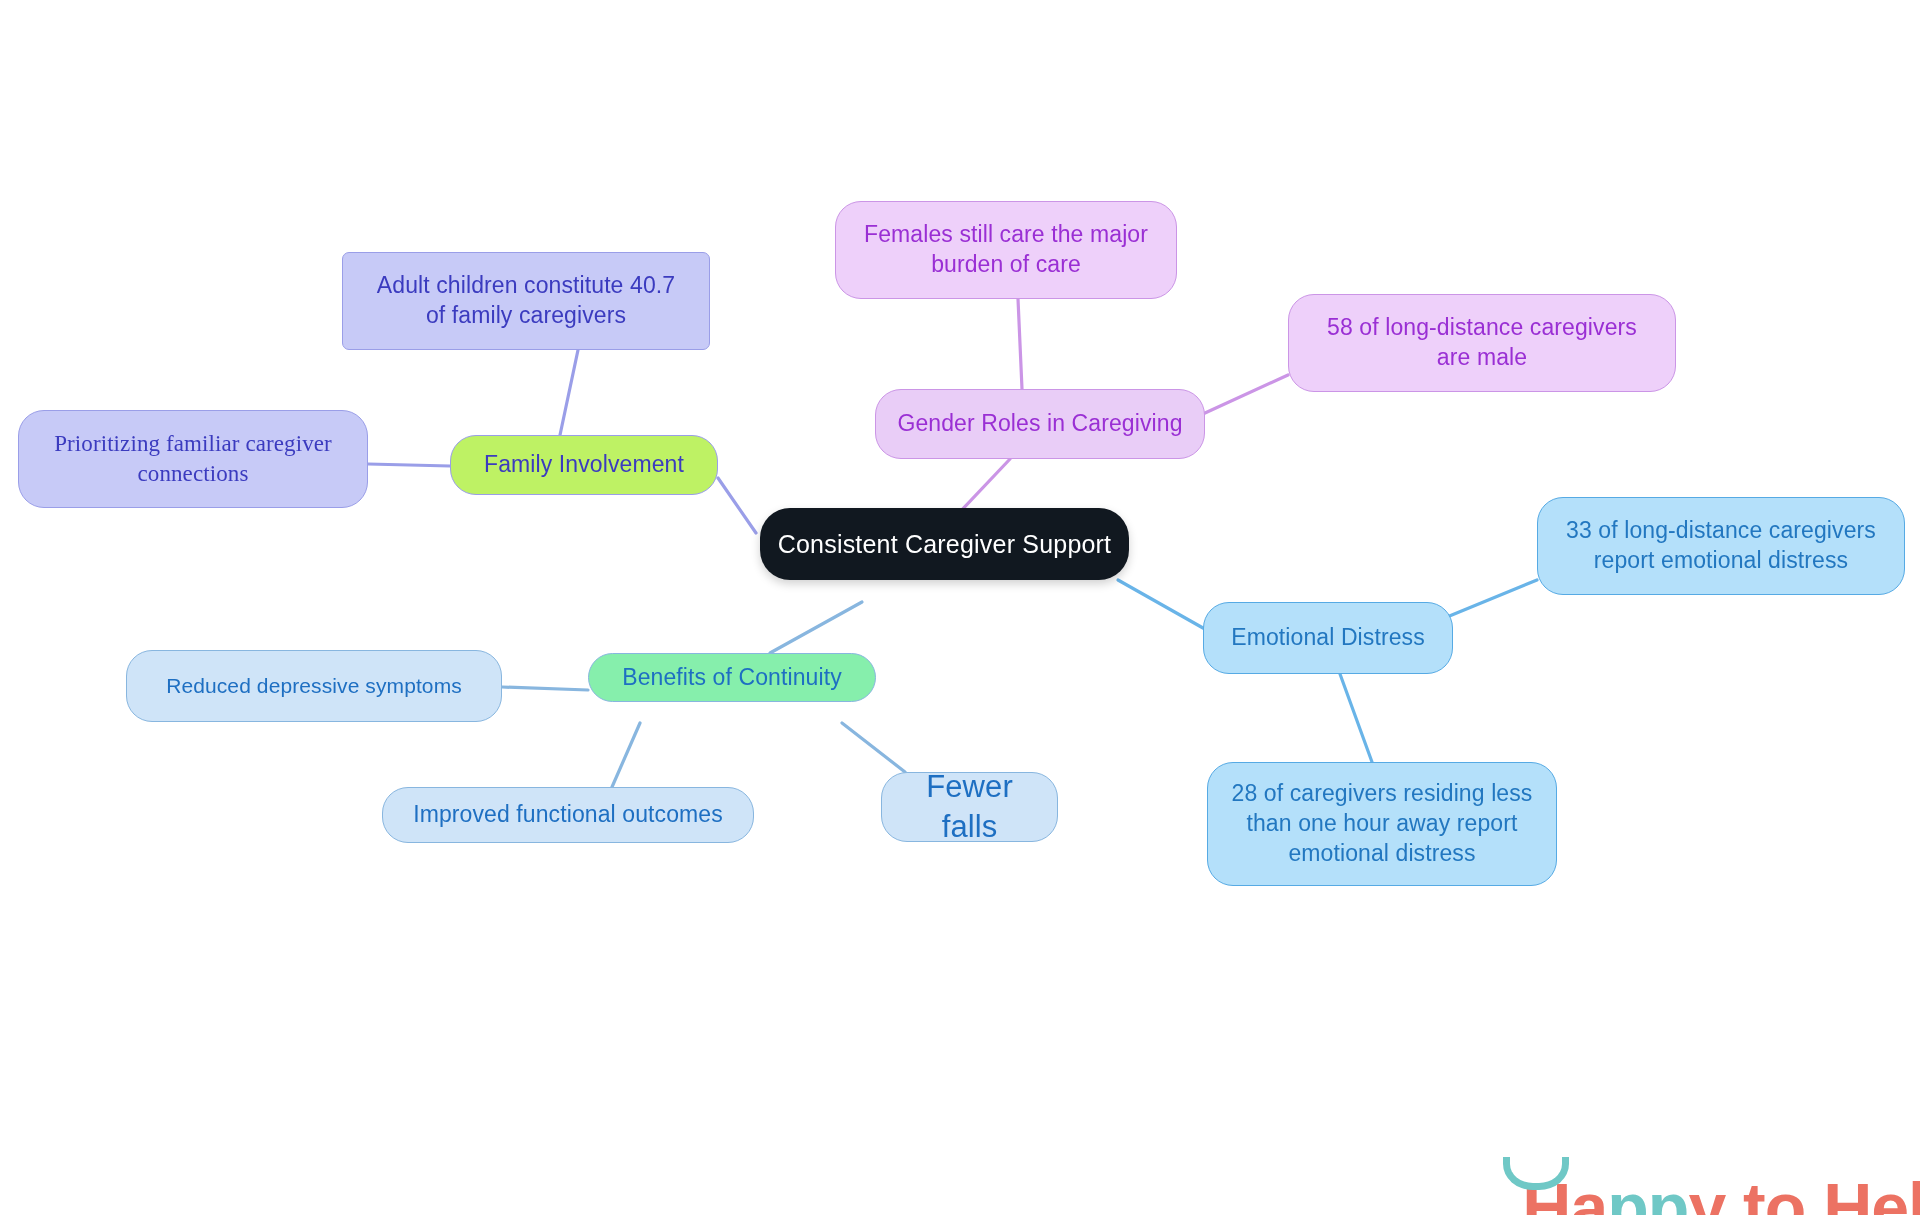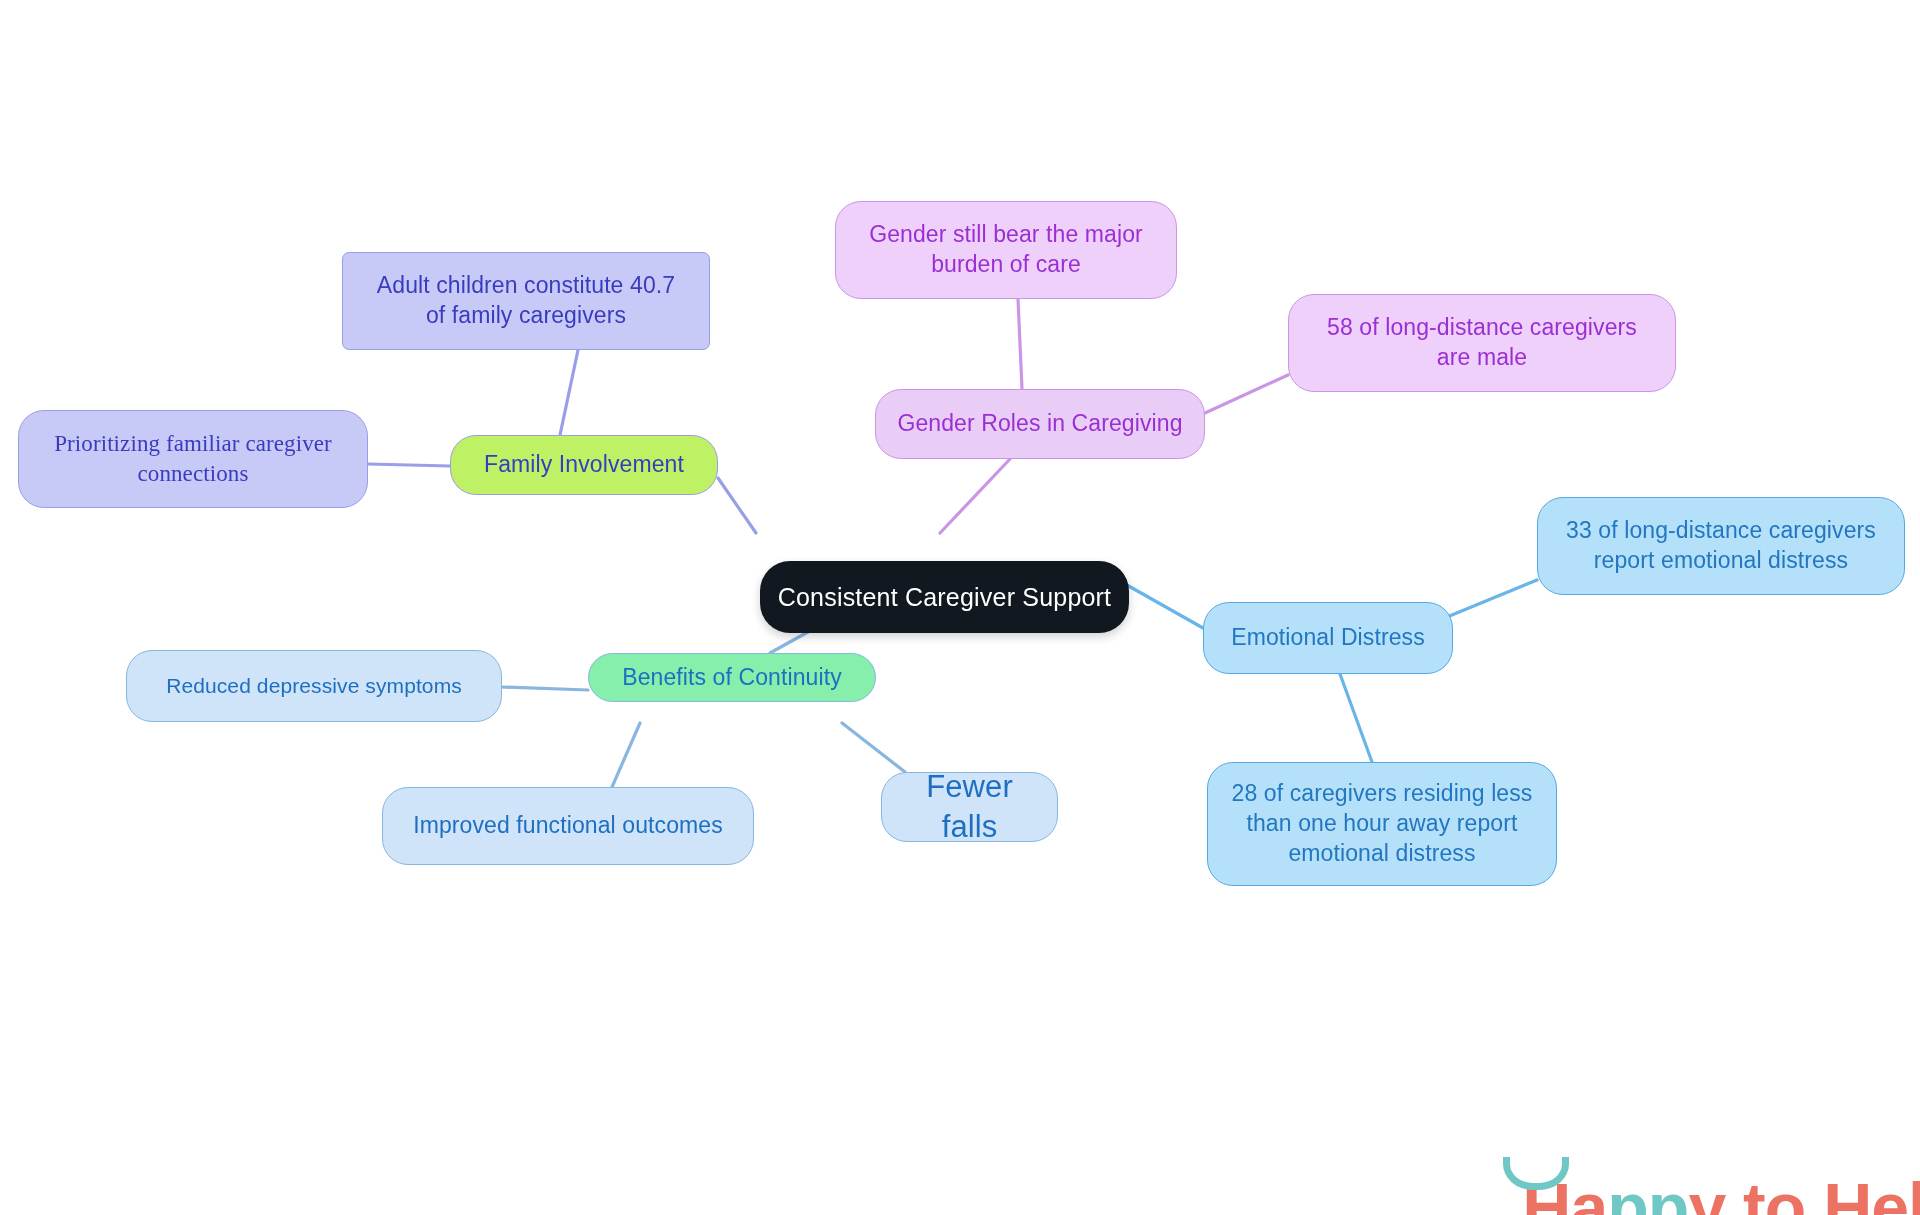--- a/index.html
+++ b/index.html
@@ -91,40 +91,40 @@
       <line x1="1118" y1="580" x2="1203" y2="628" stroke="#69b4e8" stroke-width="3.2" stroke-linecap="round"></line>
       <line x1="1447" y1="617" x2="1537" y2="580" stroke="#69b4e8" stroke-width="3.2" stroke-linecap="round"></line>
       <line x1="1340" y1="674" x2="1372" y2="762" stroke="#69b4e8" stroke-width="3.2" stroke-linecap="round"></line>
       <line x1="862" y1="602" x2="770" y2="653" stroke="#88b6df" stroke-width="3.2" stroke-linecap="round"></line>
       <line x1="588" y1="690" x2="502" y2="687" stroke="#88b6df" stroke-width="3.2" stroke-linecap="round"></line>
       <line x1="640" y1="723" x2="612" y2="787" stroke="#88b6df" stroke-width="3.2" stroke-linecap="round"></line>
       <line x1="842" y1="723" x2="905" y2="772" stroke="#88b6df" stroke-width="3.2" stroke-linecap="round"></line>
     </svg>
 
   <div id="node-layer">
-      <div class="node root" style="left: 760px; top: 561px; width: 369px; height: 72px; background: rgb(17, 24, 32); color: rgb(255, 255, 255); font-size: 25px;"><span>Consistent Caregiver Support</span></div>
+      <div class="node root" style="left: 760px; top: 508px; width: 369px; height: 72px; background: rgb(17, 24, 32); color: rgb(255, 255, 255); font-size: 25px;"><span>Consistent Caregiver Support</span></div>
       <div class="node" style="left: 450px; top: 435px; width: 268px; height: 60px; background: #bef264; color: rgb(59, 59, 191); font-size: 23px; border-color: rgb(154, 158, 232);"><span>Family Involvement</span></div>
       <div class="node" style="left: 342px; top: 252px; width: 368px; height: 98px; background: rgb(199, 202, 247); color: rgb(59, 59, 191); font-size: 23px; border-color: rgb(154, 158, 232); border-radius: 7px;"><span>Adult children constitute 40.7
 of family caregivers</span></div>
       <div class="node" style="left: 18px; top: 410px; width: 350px; height: 98px; background: rgb(199, 202, 247); color: rgb(59, 59, 191); font-size: 23px; border-color: rgb(154, 158, 232); font-family: Liberation Serif, serif;"><span>Prioritizing familiar caregiver
 connections</span></div>
       <div class="node" style="left: 875px; top: 389px; width: 330px; height: 70px; background: rgb(233, 205, 247); color: rgb(154, 47, 212); font-size: 23px; border-color: rgb(203, 149, 230);"><span>Gender Roles in Caregiving</span></div>
-      <div class="node" style="left: 835px; top: 201px; width: 342px; height: 98px; background: rgb(238, 208, 250); color: rgb(154, 47, 212); font-size: 23px; border-color: rgb(203, 149, 230);"><span>Gender still bear the major
+      <div class="node" style="left: 835px; top: 201px; width: 342px; height: 98px; background: rgb(238, 208, 250); color: rgb(154, 47, 212); font-size: 23px; border-color: rgb(203, 149, 230);"><span>Females still care the major
 burden of care</span></div>
       <div class="node" style="left: 1288px; top: 294px; width: 388px; height: 98px; background: rgb(238, 208, 250); color: rgb(154, 47, 212); font-size: 23px; border-color: rgb(203, 149, 230);"><span>58 of long-distance caregivers
 are male</span></div>
       <div class="node" style="left: 1203px; top: 602px; width: 250px; height: 72px; background: rgb(180, 224, 250); color: rgb(34, 119, 192); font-size: 23px; border-color: rgb(86, 170, 228);"><span>Emotional Distress</span></div>
       <div class="node" style="left: 1537px; top: 497px; width: 368px; height: 98px; background: rgb(180, 224, 250); color: rgb(34, 119, 192); font-size: 23px; border-color: rgb(86, 170, 228);"><span>33 of long-distance caregivers
 report emotional distress</span></div>
       <div class="node" style="left: 1207px; top: 762px; width: 350px; height: 124px; background: rgb(180, 224, 250); color: rgb(34, 119, 192); font-size: 23px; border-color: rgb(86, 170, 228);"><span>28 of caregivers residing less
 than one hour away report
 emotional distress</span></div>
       <div class="node" style="left: 588px; top: 653px; width: 288px; height: 49px; background: #86efac; color: rgb(30, 111, 194); font-size: 23px; border-color: rgb(136, 182, 223);"><span>Benefits of Continuity</span></div>
       <div class="node" style="left: 126px; top: 650px; width: 376px; height: 72px; background: rgb(207, 228, 248); color: rgb(30, 111, 194); font-size: 21px; border-color: rgb(136, 182, 223);"><span>Reduced depressive symptoms</span></div>
-      <div class="node" style="left: 382px; top: 787px; width: 372px; height: 78px; background: rgb(207, 228, 248); color: rgb(30, 111, 194); font-size: 23px; border-color: rgb(136, 182, 223);"><span>Improved functional outcomes</span></div>
+      <div class="node" style="left: 382px; top: 787px; width: 372px; height: 56px; background: rgb(207, 228, 248); color: rgb(30, 111, 194); font-size: 23px; border-color: rgb(136, 182, 223);"><span>Improved functional outcomes</span></div>
       <div class="node" style="left: 881px; top: 772px; width: 177px; height: 70px; background: rgb(207, 228, 248); color: rgb(30, 111, 194); font-size: 31px; border-color: rgb(136, 182, 223);"><span>Fewer falls</span></div>
     </div>
 
   <div id="logo" style="left: 1415px; top: 1105px;">
     <div class="logo-main">
       <span style="color: rgb(236, 114, 99);">Ha</span><span style="color: rgb(111, 200, 198);">pp</span><span style="color: rgb(236, 114, 99);">y</span><span style="color: rgb(236, 114, 99);"> to Help</span>
       <span class="logo-smile" style="border-top: none; border-right-color: rgb(111, 200, 198); border-bottom-color: rgb(111, 200, 198); border-left-color: rgb(111, 200, 198);"></span>
     </div>
 
   </div>

